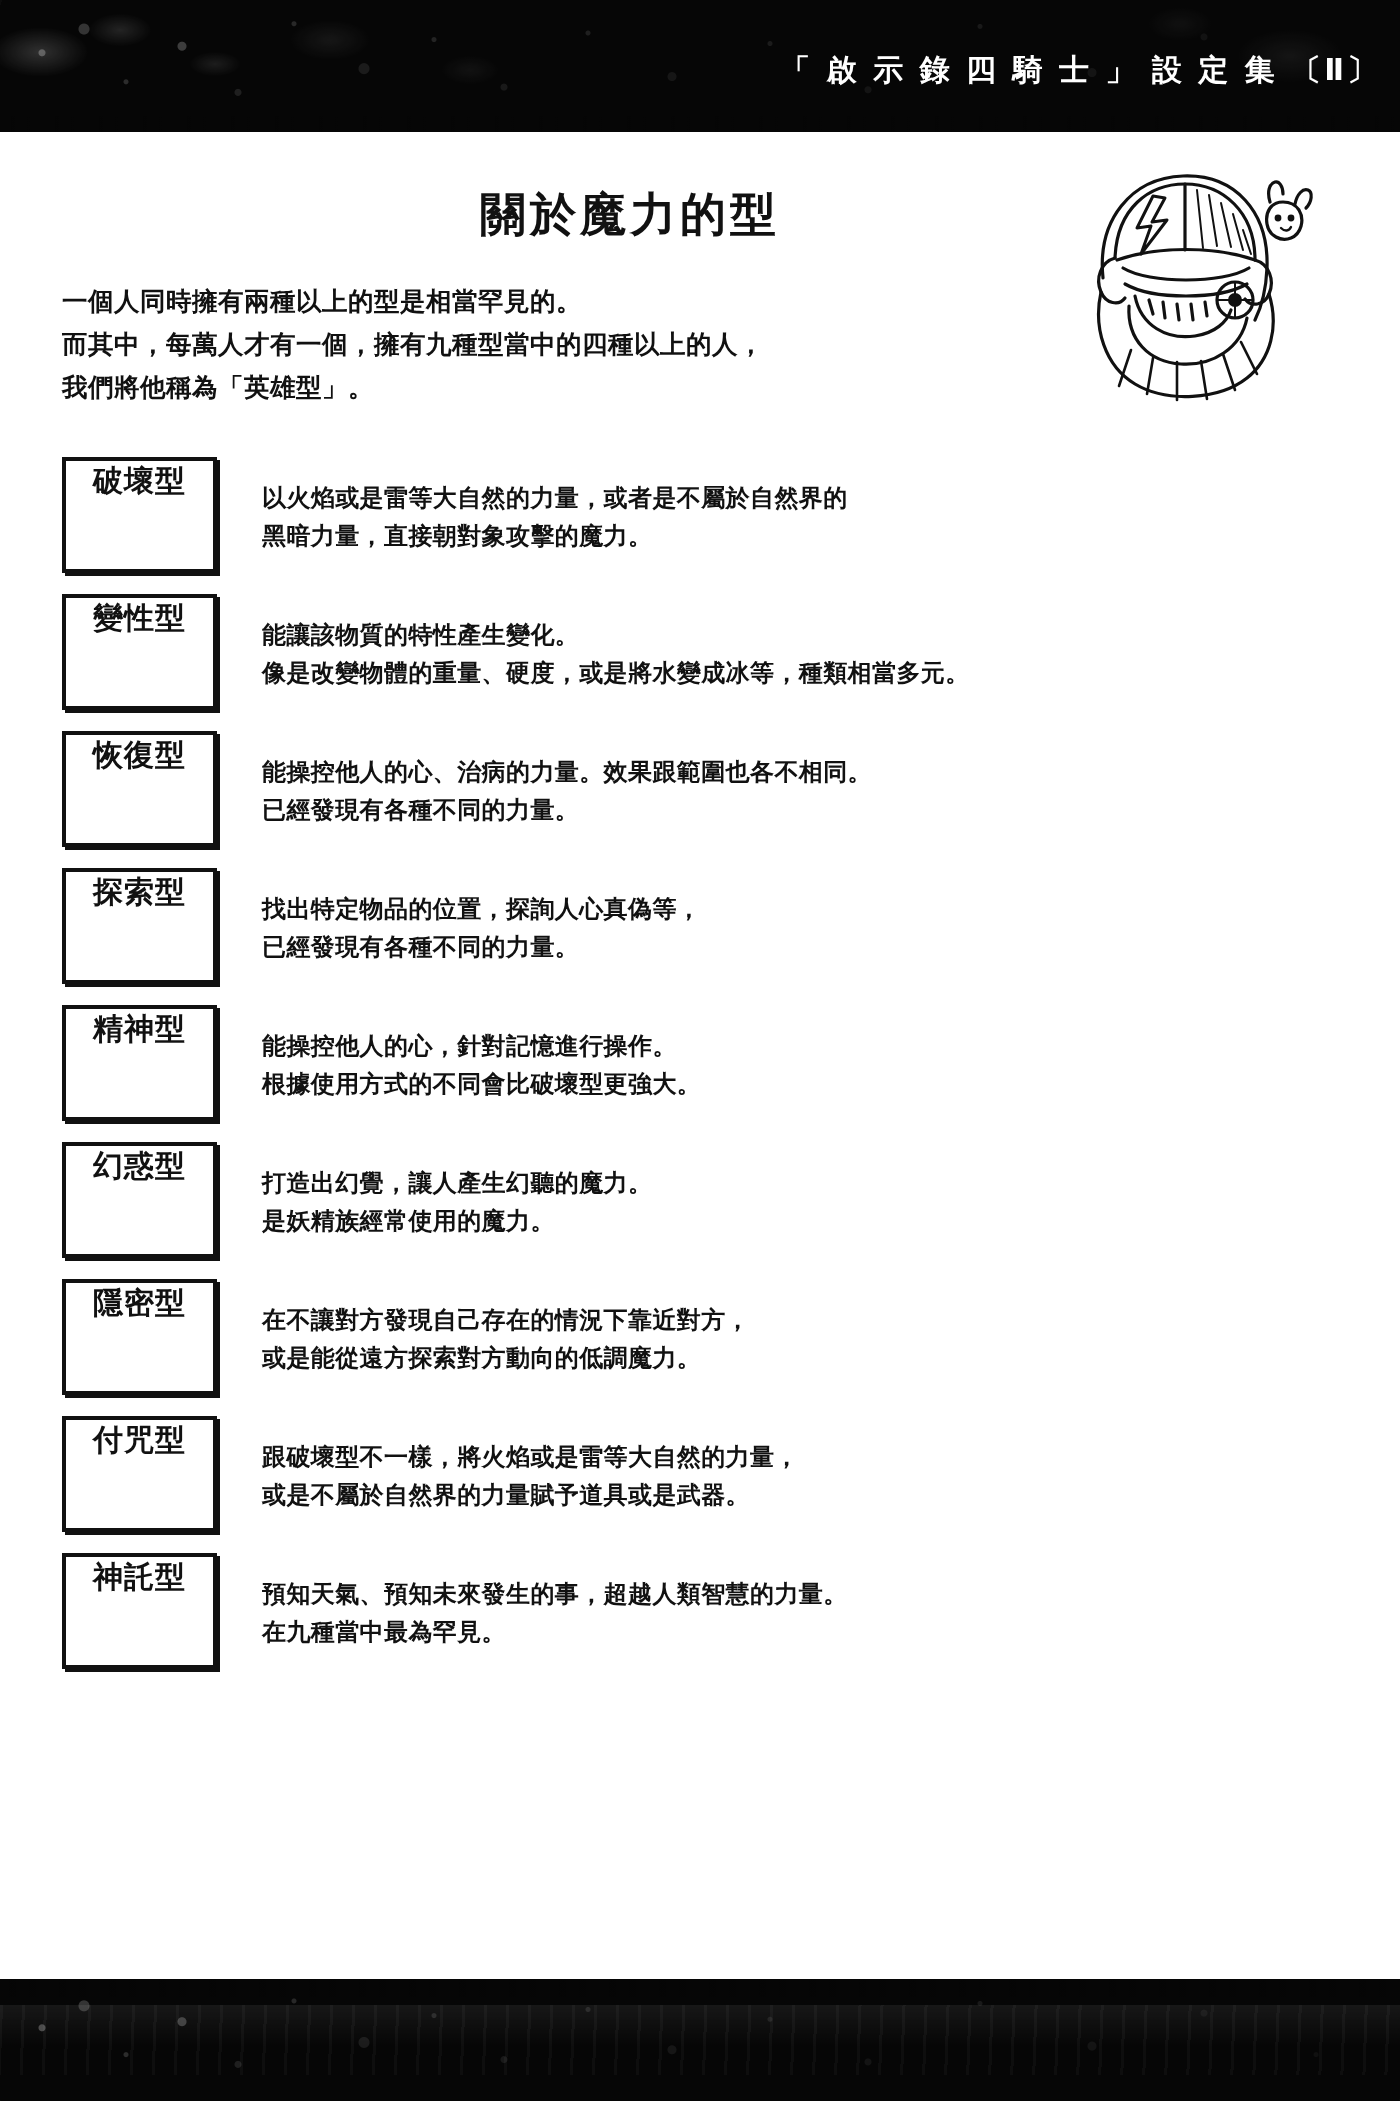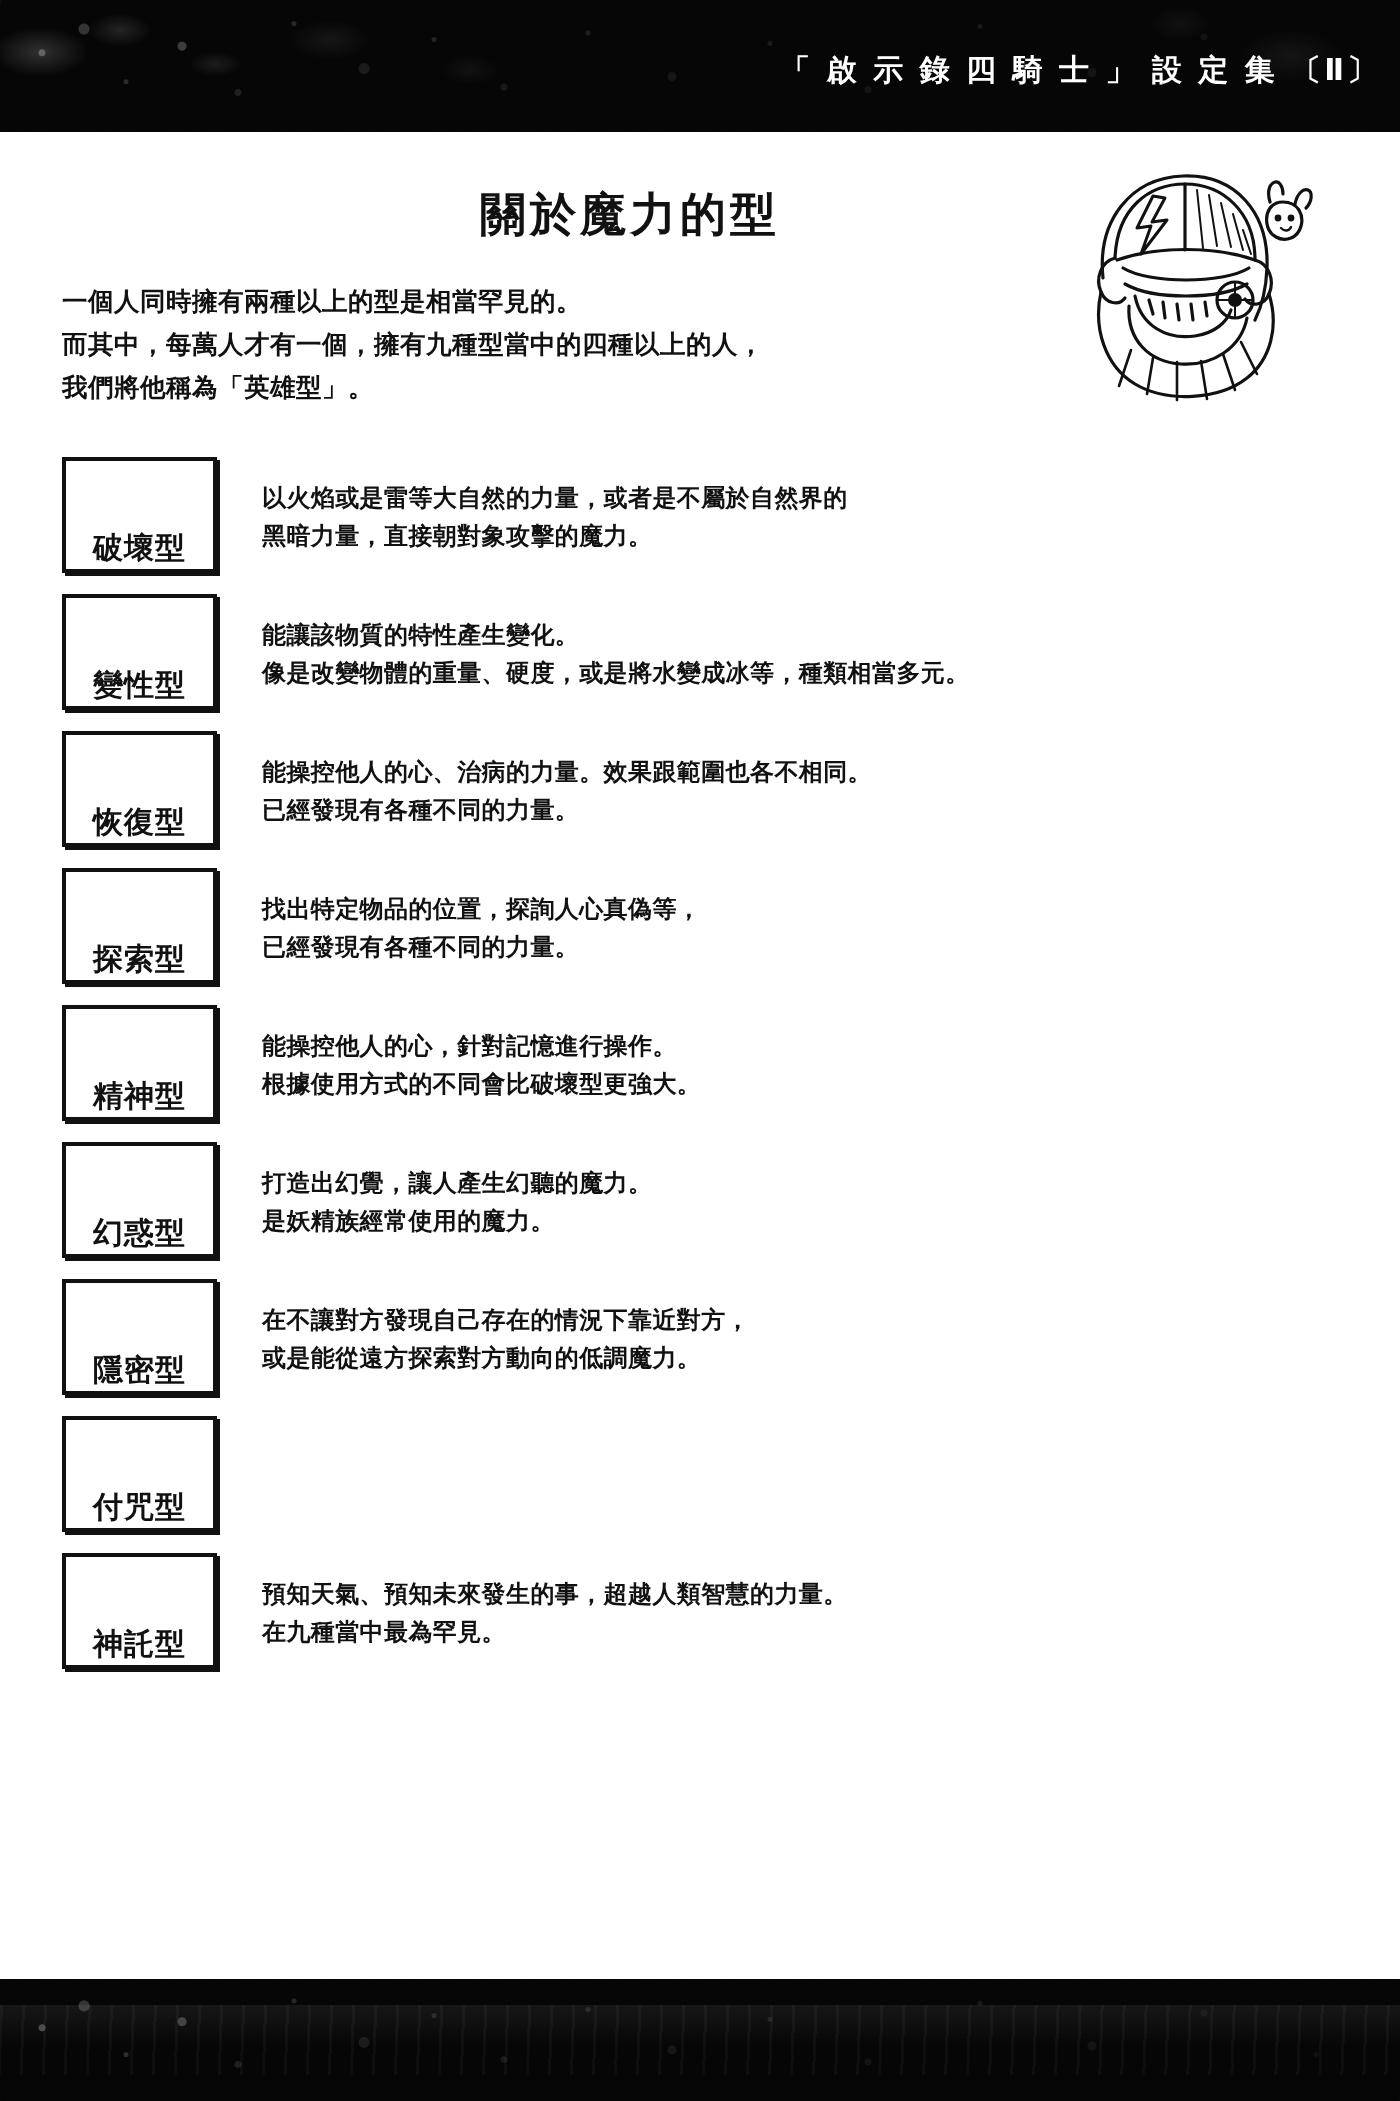--- a/index.html
+++ b/index.html
@@ -137,21 +137,21 @@
   .row{
     display:flex;
     align-items:flex-start;
     margin-bottom:21px;
     height:116px;
   }
   .tag{
     width:155px; height:116px;
     border:4px solid #111;
     background:#fff;
-    display:flex; align-items:flex-end; justify-content:center;
+    display:flex; align-items:flex-start; justify-content:center;
     flex:0 0 auto;
     box-shadow:3px 3px 0 #111;
   }
   .tag span{
     font-size:30px; font-weight:700; letter-spacing:1px; color:#111;
     white-space:nowrap;
   }
   .desc{
     margin-left:45px;
     padding-top:22px;
@@ -311,20 +311,24 @@
         <div class="desc">
           <div>在不讓對方發現自己存在的情況下靠近對方，</div>
           <div>或是能從遠方探索對方動向的低調魔力。</div>
         </div>
       </div>
 
       <div class="row">
         <div class="tag">
           <span>付咒型</span>
         </div>
+        <div class="desc">
+          <div>跟破壞型不一樣，將火焰或是雷等大自然的力量，</div>
+          <div>或是不屬於自然界的力量賦予道具或是武器。</div>
+        </div>
       </div>
 
       <div class="row">
         <div class="tag">
           <span>神託型</span>
         </div>
         <div class="desc">
           <div>預知天氣、預知未來發生的事，超越人類智慧的力量。</div>
           <div>在九種當中最為罕見。</div>
         </div>

